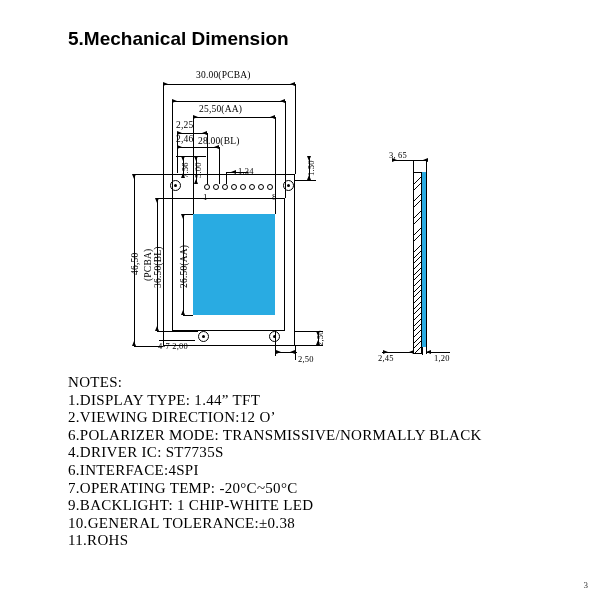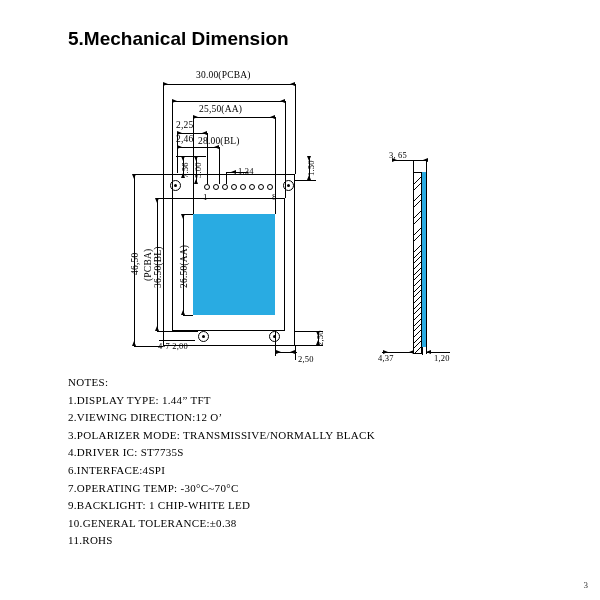--- a/index.html
+++ b/index.html
@@ -27,21 +27,21 @@
     font-family: "Liberation Sans", sans-serif;
     font-size: 19px;
     font-weight: bold;
     letter-spacing: 0px;
   }
   .notes {
     position: absolute;
     left: 68px;
     top: 374px;
     font-family: "Liberation Serif", serif;
-    font-size: 11px;
+    font-size: 15px;
     line-height: 17.6px;
     white-space: nowrap;
   }
   .notes div { letter-spacing: 0.3px; }
   .pageno {
     position: absolute;
     right: 12px;
     bottom: 10px;
     font-size: 9px;
     color: #333;
@@ -268,35 +268,35 @@
     <div class="ln hln" style="left:392px; top:160px; width:36px;"></div>
     <div class="arrow-r" style="left:392px; top:157.5px;"></div>
     <div class="arrow-l" style="left:423px; top:157.5px;"></div>
     <div class="ln vln" style="left:413px; top:160px; height:12px;"></div>
     <div class="ln vln" style="left:426px; top:160px; height:12px;"></div>
     <div class="dim-txt" style="left:389px; top:150px;">3, 65</div>
 
     <div class="ln hln" style="left:382px; top:352px; width:32px;"></div>
     <div class="arrow-r" style="left:383px; top:349.5px;"></div>
     <div class="arrow-l" style="left:409px; top:349.5px;"></div>
-    <div class="dim-txt" style="left:378px; top:353px;">4,37</div>
+    <div class="dim-txt" style="left:378px; top:353px;">2,45</div>
 
     <div class="ln hln" style="left:426px; top:352px; width:24px;"></div>
     <div class="arrow-l" style="left:426px; top:349.5px;"></div>
     <div class="dim-txt" style="left:434px; top:353px;">1,20</div>
     <div class="ln vln" style="left:422px; top:347px; height:8px;"></div>
   </div>
 
   <div class="notes">
     <div>NOTES:</div>
     <div>1.DISPLAY TYPE: 1.44” TFT</div>
     <div>2.VIEWING DIRECTION:12 O’</div>
-    <div>3.POLARIZER MODE: TRANSMISSIVE/NORMALLY BLACK</div>
+    <div>6.POLARIZER MODE: TRANSMISSIVE/NORMALLY BLACK</div>
     <div>4.DRIVER IC: ST7735S</div>
     <div>6.INTERFACE:4SPI</div>
-    <div>7.OPERATING TEMP: -30°C~70°C</div>
+    <div>7.OPERATING TEMP: -20°C~50°C</div>
     <div>9.BACKLIGHT: 1 CHIP-WHITE LED</div>
     <div>10.GENERAL TOLERANCE:±0.38</div>
     <div>11.ROHS</div>
   </div>
 
   <div class="pageno">3</div>
 </div>
 
 </body></html>

